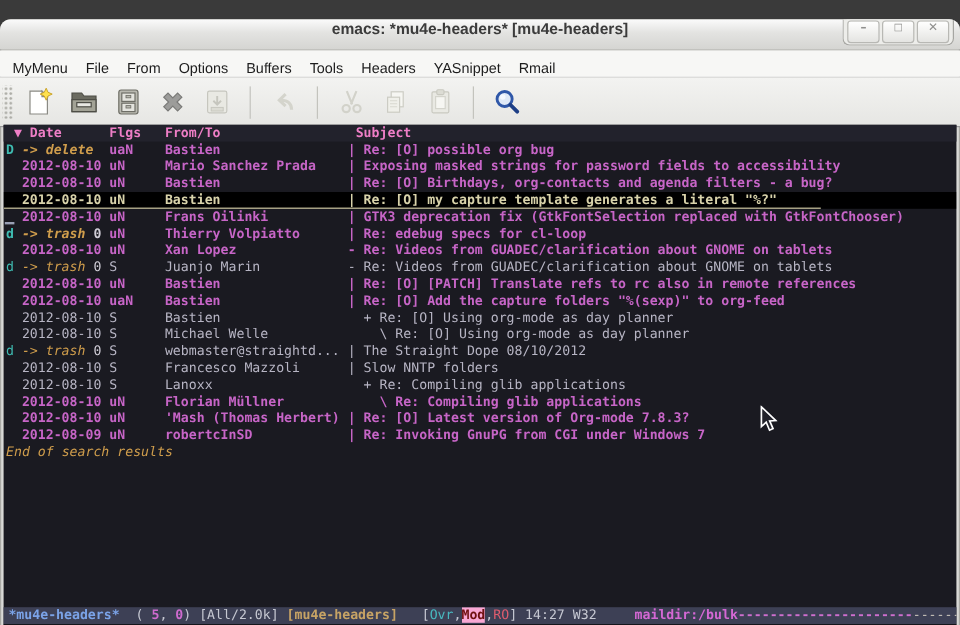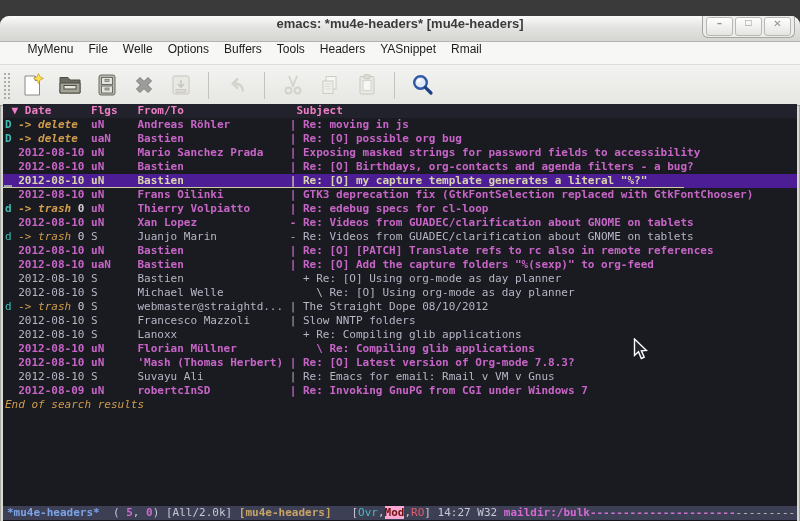--- a/index.html
+++ b/index.html
@@ -2,72 +2,72 @@
 <html><head>
 <meta charset="utf-8">
 <style>
   html,body{margin:0;padding:0;width:800px;height:521px;background:#3a3a3a;overflow:hidden;}
   .frame{position:absolute;left:0;top:16px;width:800px;height:521px;background:#d9d9d6;border-radius:9px 9px 0 0;overflow:hidden;box-shadow:inset 0 0 0 1px #a9a9a4;}
   .titlebar{position:relative;height:25px;background:linear-gradient(#fbfbfb,#e3e3e1 45%,#d5d5d2);border-bottom:1px solid #b4b4b0;border-radius:9px 9px 0 0;}
   .title{display:block;text-align:center;line-height:25px;font:bold 13px "Liberation Sans",sans-serif;color:#3b3b3b;}
   .winbtns{position:absolute;top:0;right:5px;height:22px;display:flex;background:#ededea;border:1px solid #a6a6a2;border-top:none;border-radius:0 0 6px 6px;padding:1px 2px 2px 2px;box-sizing:border-box;}
   .wbtn{width:25px;height:17px;margin:0 1px;text-align:center;line-height:15px;font:bold 10px "DejaVu Sans",sans-serif;color:#8f8f8d;border:1px solid #b8b8b4;border-radius:3px;background:linear-gradient(#ffffff,#e4e4e1);}
   .wbtn:nth-child(2){font-size:8px;}
-  .menubar{height:22px;background:#f7f7f5;display:flex;align-items:flex-start;padding-left:20px;}
+  .menubar{height:22px;background:#f7f7f5;display:flex;align-items:flex-end;padding-left:3px;}
   .mitem{font:12px "Liberation Sans",sans-serif;color:#1d1d1d;padding:0 7.5px;}
   .toolbar{height:40px;background:linear-gradient(#f3f3f1,#e6e6e3);border-top:1px solid #dddddb;border-bottom:1px solid #98989a;display:flex;align-items:center;}
   .grip{width:9px;height:28px;margin:0 3px 0 2px;background-image:radial-gradient(#adada7 1px,transparent 1.2px);background-size:4px 4px;background-position:1px 1px;}
   .ticon{width:26px;height:26px;margin:0 5.5px;}
   .tsep{width:1px;height:27px;background:#c3c3bd;margin:0 9px;}
   .emacs{position:absolute;left:3px;right:3px;top:88px;bottom:4px;background:#1a1a21;font:11px "DejaVu Sans Mono",monospace;display:flex;flex-direction:column;}
   .headerline{height:14px;line-height:14px;background:#22222c;color:#ee7ec6;font-weight:bold;white-space:pre;padding-left:2px;}
   .buffer{flex:1;position:relative;overflow:hidden;padding-left:2px;}
   .row{height:14px;line-height:14px;white-space:pre;margin-left:-2px;padding-left:2px;}
   .row.u{color:#c765c7;font-weight:bold;}
   .row.s{color:#b7b5c4;}
   .mk{display:inline-block;width:2ch;color:#3fbcb2;}
   .df{display:inline-block;width:11ch;}
   .df.k-mark{color:#cf9d4c;font-style:italic;}
   .df .z{color:#cfccd6;font-style:normal;}
   .fl{display:inline-block;width:7ch;}
   .fr{display:inline-block;width:23ch;}
-  .row.cur{background:#4c1d95;position:relative;}
+  .row.cur{background:#000000;position:relative;}
   .row.cur::after{content:"";position:absolute;left:0;bottom:0;height:1px;width:681px;background:#cfc9a4;}
   .row.cur,.row.cur .mk,.row.cur .df,.row.cur .df .z{color:#d9d3ab;}
   .endline{height:14px;line-height:14px;white-space:pre;color:#cf9d4c;font-style:italic;}
   .ucur{position:absolute;left:1px;width:8px;height:2px;background:#9aa0b5;}
   .modeline{height:14px;line-height:14px;background:#3d4055;white-space:pre;padding-left:4px;overflow:hidden;color:#c6c8d2;}
   .ml-buf{color:#7ba3e8;font-weight:bold;}
   .ml-num{color:#cf6bcf;font-weight:bold;}
   .ml-tan{color:#c7a365;font-weight:bold;}
   .ml-teal{color:#48b8c0;}
   .ml-mod{background:#f9a8d4;color:#701010;font-weight:bold;}
   .ml-ro{color:#e05c6e;}
-  .ml-mag{color:#d468d4;font-weight:bold;}
+  .ml-mag{color:#d468d4;font-weight:bold;margin-left:25px;}
   .ml-dashm{color:#cf6fcf;font-weight:bold;}
   .ml-dashl{color:#c9c3ba;}
   .echo{height:13px;background:#15151b;}
   .cursor{position:absolute;left:633px;top:338px;width:15px;height:23px;}
 </style>
 </head>
 <body>
 
 <div class="frame">
   <div class="titlebar">
     <span class="title">emacs: *mu4e-headers* [mu4e-headers]</span>
     <div class="winbtns">
         <div class="wbtn">–</div>
         <div class="wbtn">□</div>
         <div class="wbtn">✕</div>
       </div>
   </div>
   <div class="menubar" id="menubar">
       <span class="mitem">MyMenu</span>
       <span class="mitem">File</span>
-      <span class="mitem">Welle</span>
+      <span class="mitem">From</span>
       <span class="mitem">Options</span>
       <span class="mitem">Buffers</span>
       <span class="mitem">Tools</span>
       <span class="mitem">Headers</span>
       <span class="mitem">YASnippet</span>
       <span class="mitem">Rmail</span>
     </div>
   <div class="toolbar" id="toolbar">
     <div class="grip"></div>
   <div class="ticon"><svg viewBox="0 0 26 26">
@@ -119,39 +119,37 @@
       <div class="tsep"></div>
       <div class="ticon"><svg viewBox="0 0 26 26">
           <circle cx="10.5" cy="10.5" r="6.3" fill="#dfe9f7" stroke="#2f57a8" stroke-width="2.4"></circle>
           <circle cx="9" cy="8.8" r="2.3" fill="#f4f8ff" stroke="none"></circle>
           <line x1="15.3" y1="15.3" x2="21" y2="21" stroke="#1e3f86" stroke-width="3.2" stroke-linecap="round"></line>
         </svg></div>
     </div>
   <div class="emacs">
     <div class="headerline"> ▼ Date      Flgs   From/To                 Subject</div>
     <div class="buffer" id="buffer">
-        <div class="row u"><span class="mk">D</span><span class="df k-mark">-&gt; delete</span><span class="fl">uN</span><span class="fr">Andreas Röhler</span><span class="sj">| Re: moving in js</span></div>
         <div class="row u"><span class="mk">D</span><span class="df k-mark">-&gt; delete</span><span class="fl">uaN</span><span class="fr">Bastien</span><span class="sj">| Re: [O] possible org bug</span></div>
         <div class="row u"><span class="mk"></span><span class="df k-date">2012-08-10</span><span class="fl">uN</span><span class="fr">Mario Sanchez Prada</span><span class="sj">| Exposing masked strings for password fields to accessibility</span></div>
         <div class="row u"><span class="mk"></span><span class="df k-date">2012-08-10</span><span class="fl">uN</span><span class="fr">Bastien</span><span class="sj">| Re: [O] Birthdays, org-contacts and agenda filters - a bug?</span></div>
         <div class="row u cur"><span class="mk"></span><span class="df k-date">2012-08-10</span><span class="fl">uN</span><span class="fr">Bastien</span><span class="sj">| Re: [O] my capture template generates a literal "%?"</span></div>
         <div class="row u"><span class="mk"></span><span class="df k-date">2012-08-10</span><span class="fl">uN</span><span class="fr">Frans Oilinki</span><span class="sj">| GTK3 deprecation fix (GtkFontSelection replaced with GtkFontChooser)</span></div>
         <div class="row u"><span class="mk">d</span><span class="df k-mark">-&gt; trash <span class="z">0</span></span><span class="fl">uN</span><span class="fr">Thierry Volpiatto</span><span class="sj">| Re: edebug specs for cl-loop</span></div>
         <div class="row u"><span class="mk"></span><span class="df k-date">2012-08-10</span><span class="fl">uN</span><span class="fr">Xan Lopez</span><span class="sj">- Re: Videos from GUADEC/clarification about GNOME on tablets</span></div>
         <div class="row s"><span class="mk">d</span><span class="df k-mark">-&gt; trash <span class="z">0</span></span><span class="fl">S</span><span class="fr">Juanjo Marin</span><span class="sj">- Re: Videos from GUADEC/clarification about GNOME on tablets</span></div>
         <div class="row u"><span class="mk"></span><span class="df k-date">2012-08-10</span><span class="fl">uN</span><span class="fr">Bastien</span><span class="sj">| Re: [O] [PATCH] Translate refs to rc also in remote references</span></div>
         <div class="row u"><span class="mk"></span><span class="df k-date">2012-08-10</span><span class="fl">uaN</span><span class="fr">Bastien</span><span class="sj">| Re: [O] Add the capture folders "%(sexp)" to org-feed</span></div>
         <div class="row s"><span class="mk"></span><span class="df k-date">2012-08-10</span><span class="fl">S</span><span class="fr">Bastien</span><span class="sj">  + Re: [O] Using org-mode as day planner</span></div>
         <div class="row s"><span class="mk"></span><span class="df k-date">2012-08-10</span><span class="fl">S</span><span class="fr">Michael Welle</span><span class="sj">    \ Re: [O] Using org-mode as day planner</span></div>
         <div class="row s"><span class="mk">d</span><span class="df k-mark">-&gt; trash <span class="z">0</span></span><span class="fl">S</span><span class="fr">webmaster@straightd...</span><span class="sj">| The Straight Dope 08/10/2012</span></div>
         <div class="row s"><span class="mk"></span><span class="df k-date">2012-08-10</span><span class="fl">S</span><span class="fr">Francesco Mazzoli</span><span class="sj">| Slow NNTP folders</span></div>
         <div class="row s"><span class="mk"></span><span class="df k-date">2012-08-10</span><span class="fl">S</span><span class="fr">Lanoxx</span><span class="sj">  + Re: Compiling glib applications</span></div>
         <div class="row u"><span class="mk"></span><span class="df k-date">2012-08-10</span><span class="fl">uN</span><span class="fr">Florian Müllner</span><span class="sj">    \ Re: Compiling glib applications</span></div>
         <div class="row u"><span class="mk"></span><span class="df k-date">2012-08-10</span><span class="fl">uN</span><span class="fr">'Mash (Thomas Herbert)</span><span class="sj">| Re: [O] Latest version of Org-mode 7.8.3?</span></div>
-        <div class="row s"><span class="mk"></span><span class="df k-date">2012-08-10</span><span class="fl">S</span><span class="fr">Suvayu Ali</span><span class="sj">| Re: Emacs for email: Rmail v VM v Gnus</span></div>
         <div class="row u"><span class="mk"></span><span class="df k-date">2012-08-09</span><span class="fl">uN</span><span class="fr">robertcInSD</span><span class="sj">| Re: Invoking GnuPG from CGI under Windows 7</span></div>
         <div class="endline">End of search results</div>
         <div class="ucur" style="top: 67px;"></div>
       </div>
     <div class="modeline" id="modeline"><span class="ml-buf">*mu4e-headers*</span><span class="ml-def">  ( </span><span class="ml-num">5</span><span class="ml-def">, </span><span class="ml-num">0</span><span class="ml-def">) </span><span class="ml-def">[All/2.0k] </span><span class="ml-tan">[mu4e-headers]</span><span class="ml-def">   [</span><span class="ml-teal">Ovr</span><span class="ml-def">,</span><span class="ml-mod">Mod</span><span class="ml-def">,</span><span class="ml-ro">RO</span><span class="ml-def">] </span><span class="ml-def">14:27 W32 </span><span class="ml-mag">maildir:/bulk</span><span class="ml-dashm">----------------------</span><span class="ml-dashl">--------------</span></div>
     <div class="echo"></div>
   </div>
 </div>
 
 <svg class="cursor" viewBox="0 0 15 23">

